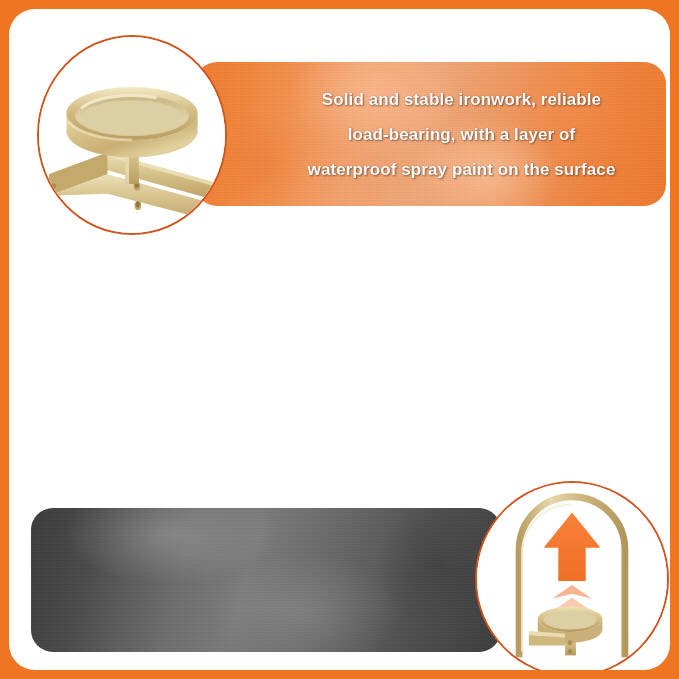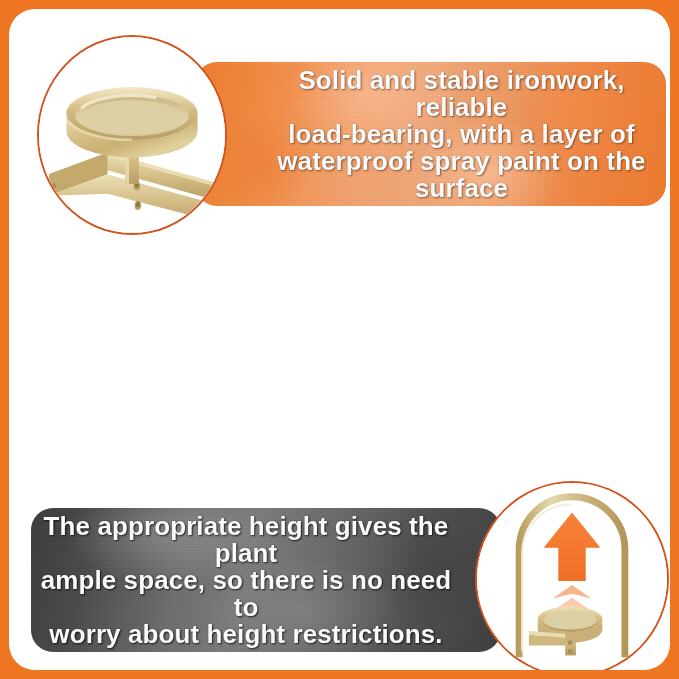--- a/index.html
+++ b/index.html
@@ -28,22 +28,22 @@
   
   .band{
     position:absolute;
     display:flex;align-items:center;justify-content:center;
     box-sizing:border-box;
   }
   .band-text{
     text-align:center;
     color:#ffffff;
     font-weight:bold;
-    font-size:26px;
-    line-height:27px;
+    font-size:17px;
+    line-height:35px;
     letter-spacing:0.1px;
     text-shadow:1px 1px 2px rgba(60,30,10,.55),0 0 1px rgba(70,35,10,.45);
     white-space:pre-line;
   }
   .band-text.on-gray{
     text-shadow:1px 1px 2px rgba(0,0,0,.75),0 0 1px rgba(0,0,0,.6);
   }
 
   
   .band.orange{
@@ -159,23 +159,20 @@
             <path d="M30 86 A 67 27 0 0 0 95 105" stroke="#f1e6c2" stroke-width="3" fill="none" opacity=".6"></path>
           </g>
         </svg>
       </div>
     </div>
 
     <div class="panel" id="panel2">
 
       <div class="band gray" id="band2">
         <div class="grain"></div>
-        <div class="band-text on-gray">The appropriate height gives the plant
-ample space, so there is no need to
-worry about height restrictions.</div>
       </div>
 
       <div class="photo-circle" id="circle2">
         <svg viewBox="0 0 194 196">
           <defs>
             <linearGradient id="goldB" x1="0" y1="0" x2="1" y2="0">
               <stop offset="0%" stop-color="#b89d60"></stop>
               <stop offset="30%" stop-color="#e6d8ab"></stop>
               <stop offset="60%" stop-color="#cdb57d"></stop>
               <stop offset="100%" stop-color="#b2965a"></stop>

